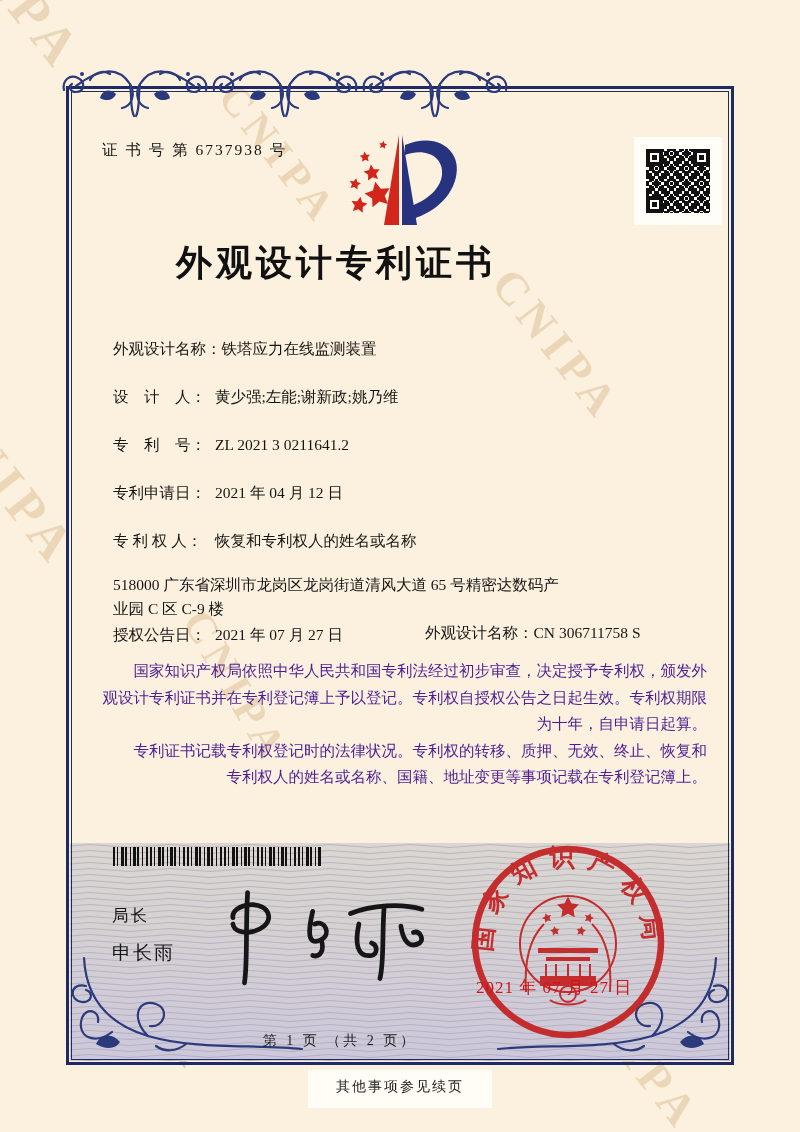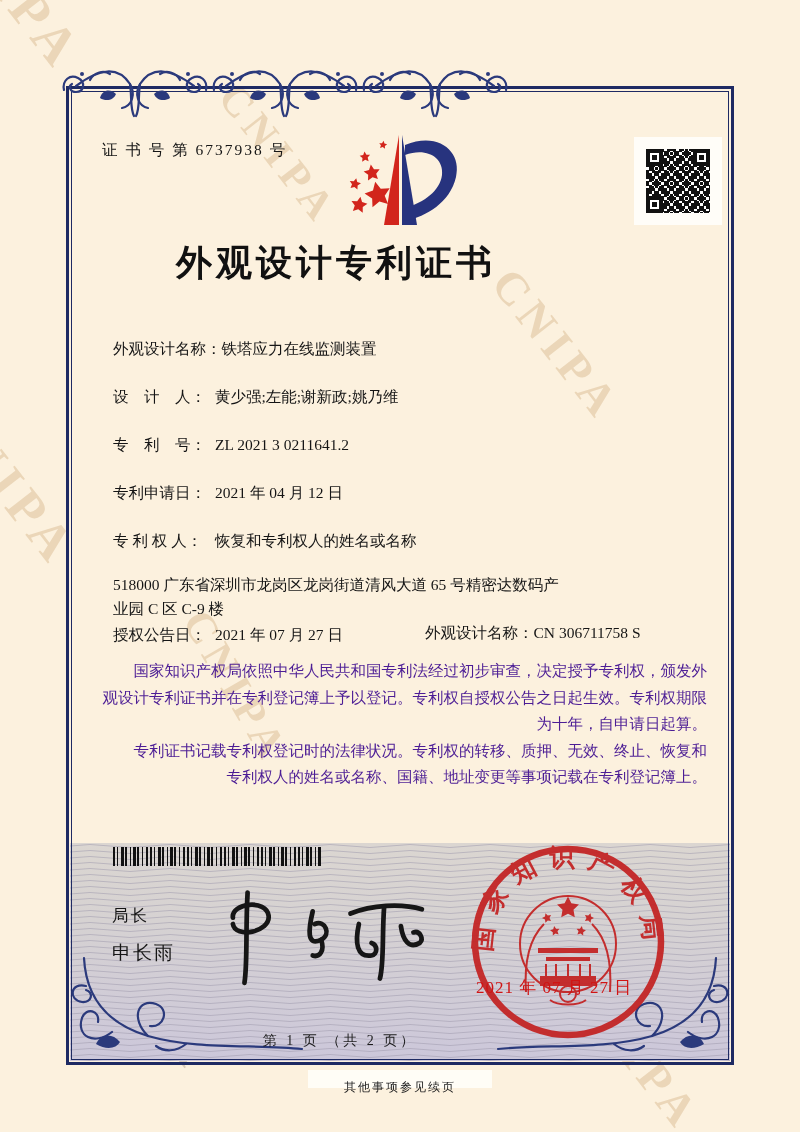--- a/index.html
+++ b/index.html
@@ -90,22 +90,22 @@
   .signature path{fill:none;stroke:#161616;stroke-width:4.5;stroke-linecap:round;stroke-linejoin:round;}
   
   .seal{position:absolute;left:468px;top:842px;opacity:0.93;}
   .seal .ln{fill:none;stroke:#c32222;stroke-width:2;}
   .seal .fr{fill:#c32222;stroke:none;}
   .seal-arc-text{font-size:25px;letter-spacing:12px;fill:#c32222;font-weight:bold;}
   .seal-date{position:absolute;left:476px;top:976px;font-size:17px;color:#d01414;letter-spacing:1px;white-space:nowrap;}
   
   .pagination{position:absolute;left:0;top:1032px;width:680px;text-align:center;font-size:14px;letter-spacing:3px;color:#1c1c1c;}
   .note-box{
-    position:absolute;left:308px;top:1070px;width:184px;height:18px;background:#fffdf6;
-    text-align:center;line-height:34px;font-size:12px;letter-spacing:2px;color:#222;
+    position:absolute;left:308px;top:1070px;width:184px;height:38px;background:#fffdf6;
+    text-align:center;line-height:34px;font-size:14px;letter-spacing:2px;color:#222;
   }
 </style>
 </head>
 <body>
 
 <div class="page">
 
   <span class="wm wm1">CNIPA</span>
   <span class="wm wm2">CNIPA</span>
   <span class="wm wm3">CNIPA</span>

